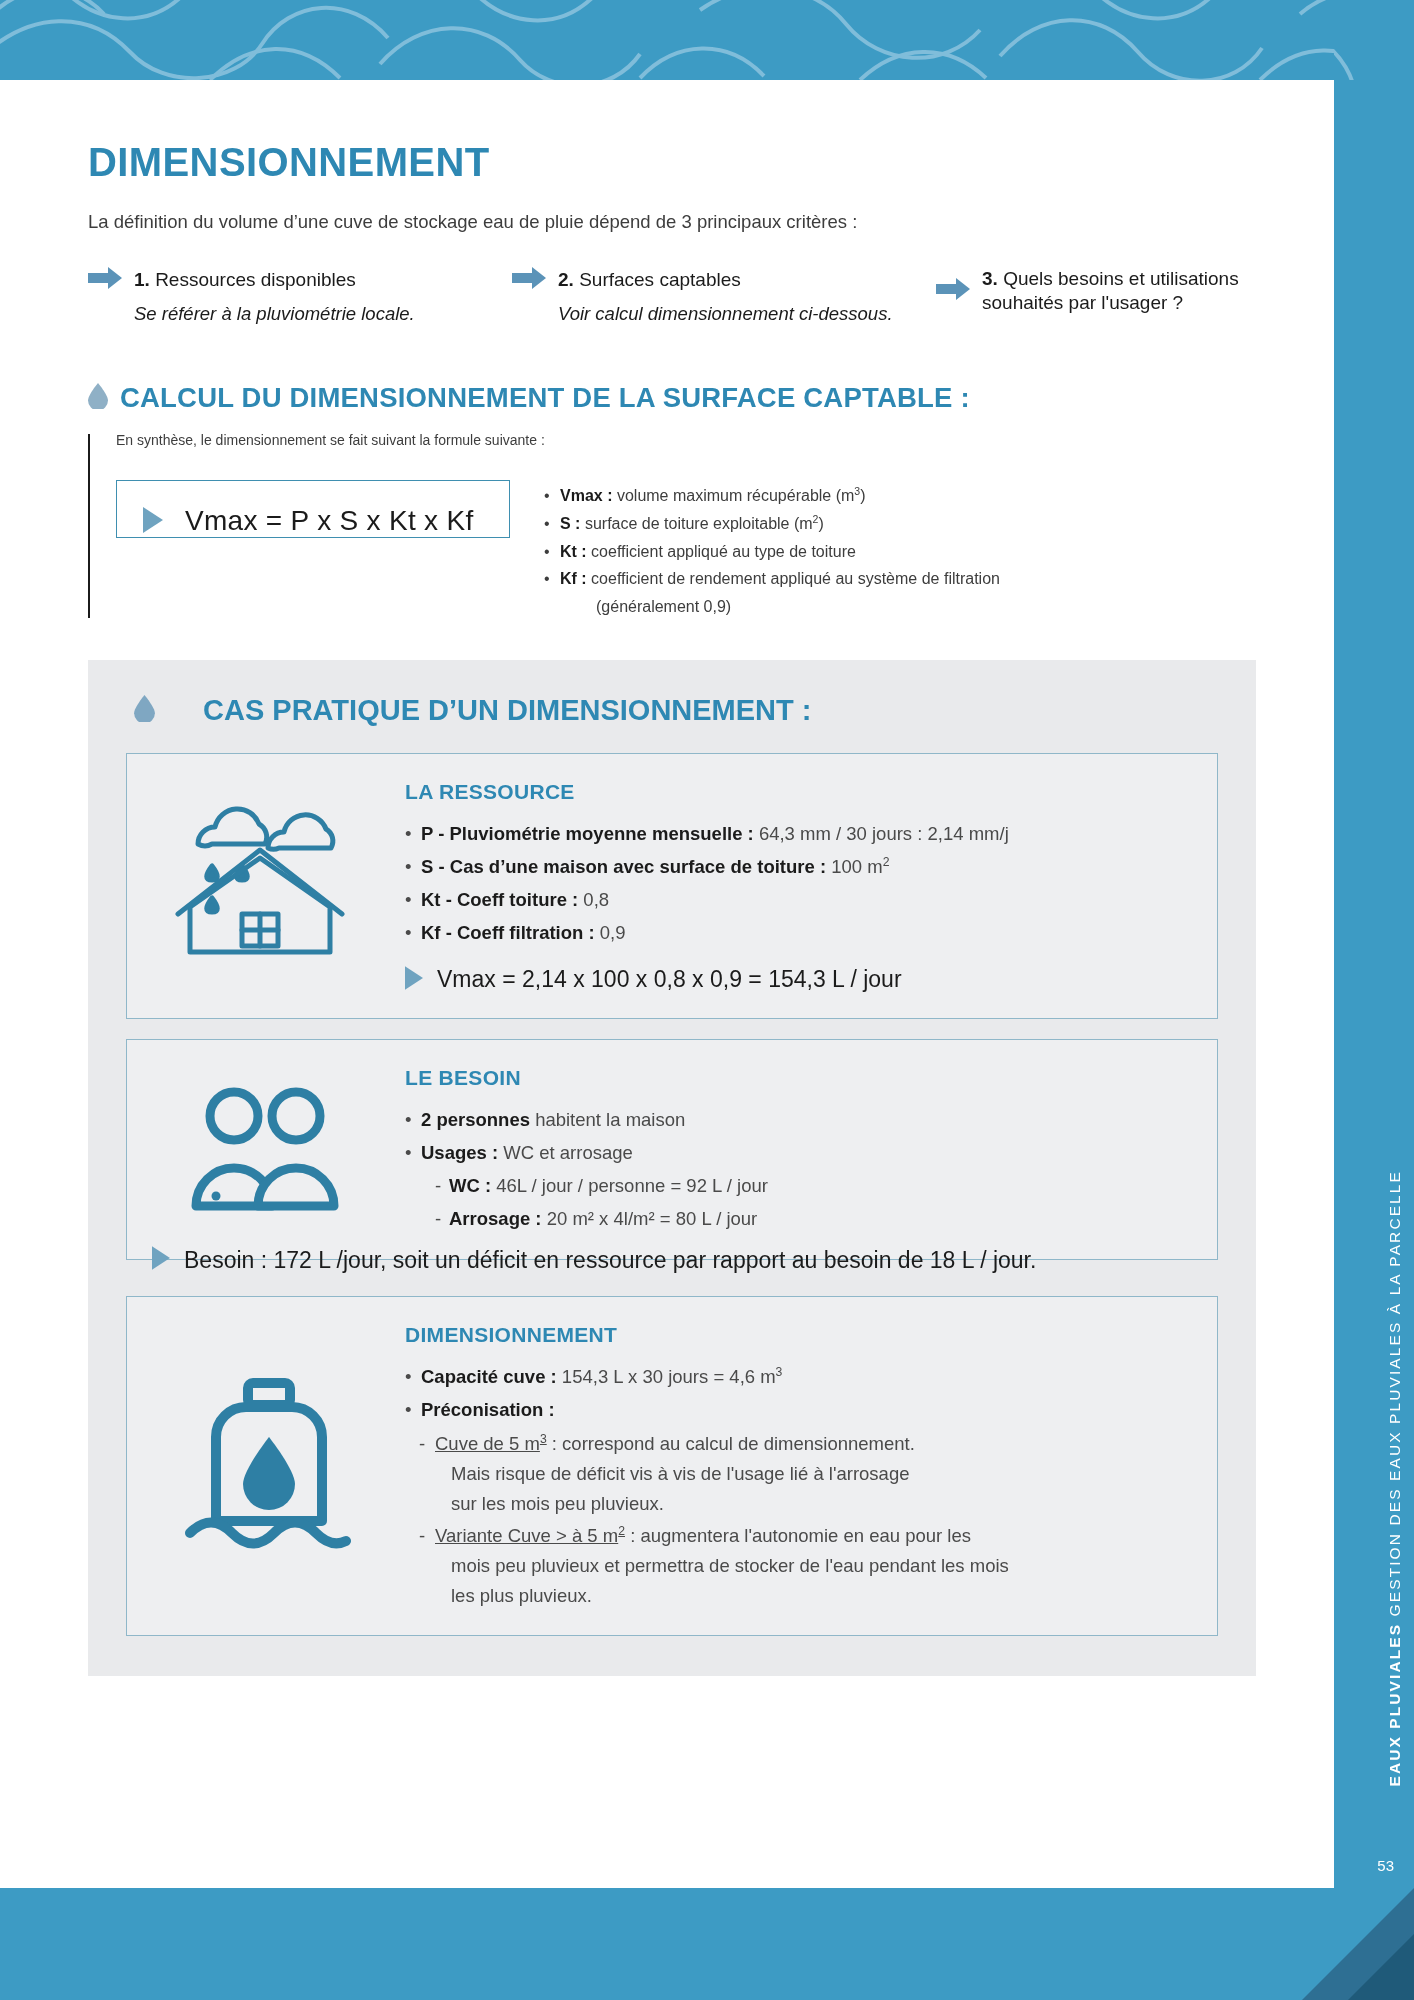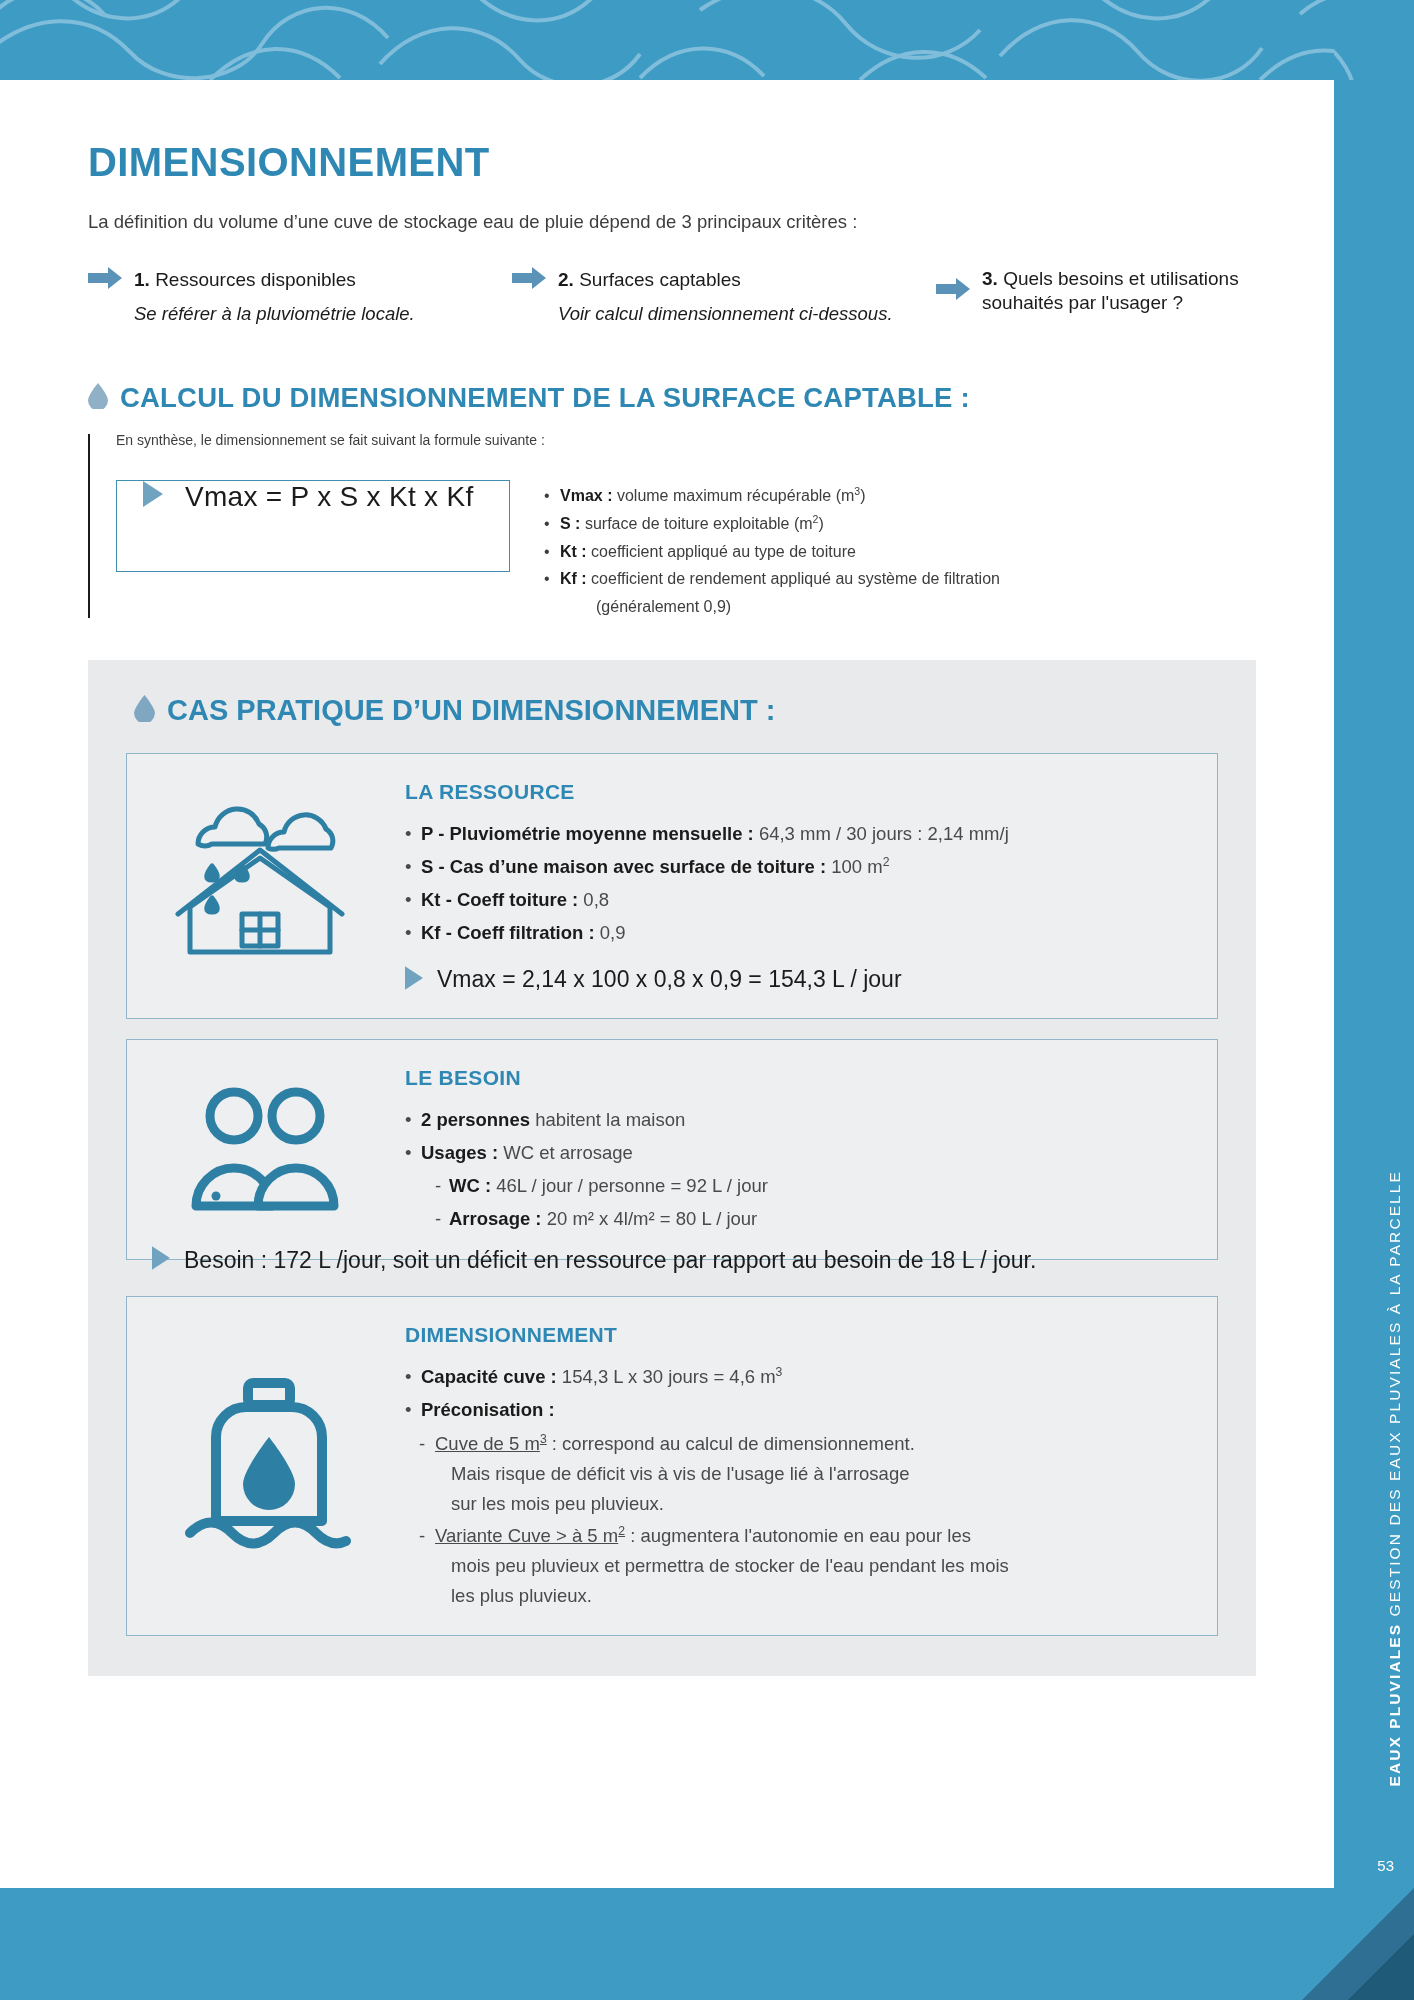--- a/index.html
+++ b/index.html
@@ -169,23 +169,23 @@
   .formula-lead {
     font-size: 14px;
     color: #3d3d3d;
     margin-bottom: 32px;
   }
   .formula-row { display: flex; gap: 34px; align-items: flex-start; }
 
   .formula-box {
     border: 1.5px solid #3f8fb0;
     width: 394px;
-    height: 92px;
-    display: flex;
-    align-items: flex-start;
+    height: 58px;
+    display: flex;
+    align-items: flex-end;
     gap: 22px;
     padding-left: 26px;
     flex: 0 0 auto;
   }
   .formula-text {
     font-size: 28px;
     color: #1b1b1b;
     letter-spacing: 0.3px;
   }
 
@@ -214,20 +214,21 @@
     background: #e9eaec;
     margin: 0 0 0 0;
     padding: 34px 38px 40px 38px;
     width: 1168px;
   }
   .case-head { display: flex; align-items: center; gap: 12px; margin-bottom: 26px; padding-left: 8px; }
   .case-head h2 {
     color: #2e88b3;
     font-size: 29px;
     font-weight: bold;
+    margin-left: 36px;
   }
 
   .case-card {
     border: 1.5px solid #8fb7c9;
     background: #eeeff1;
     padding: 22px 26px 24px 26px;
     display: flex;
     gap: 22px;
     margin-bottom: 20px;
   }

